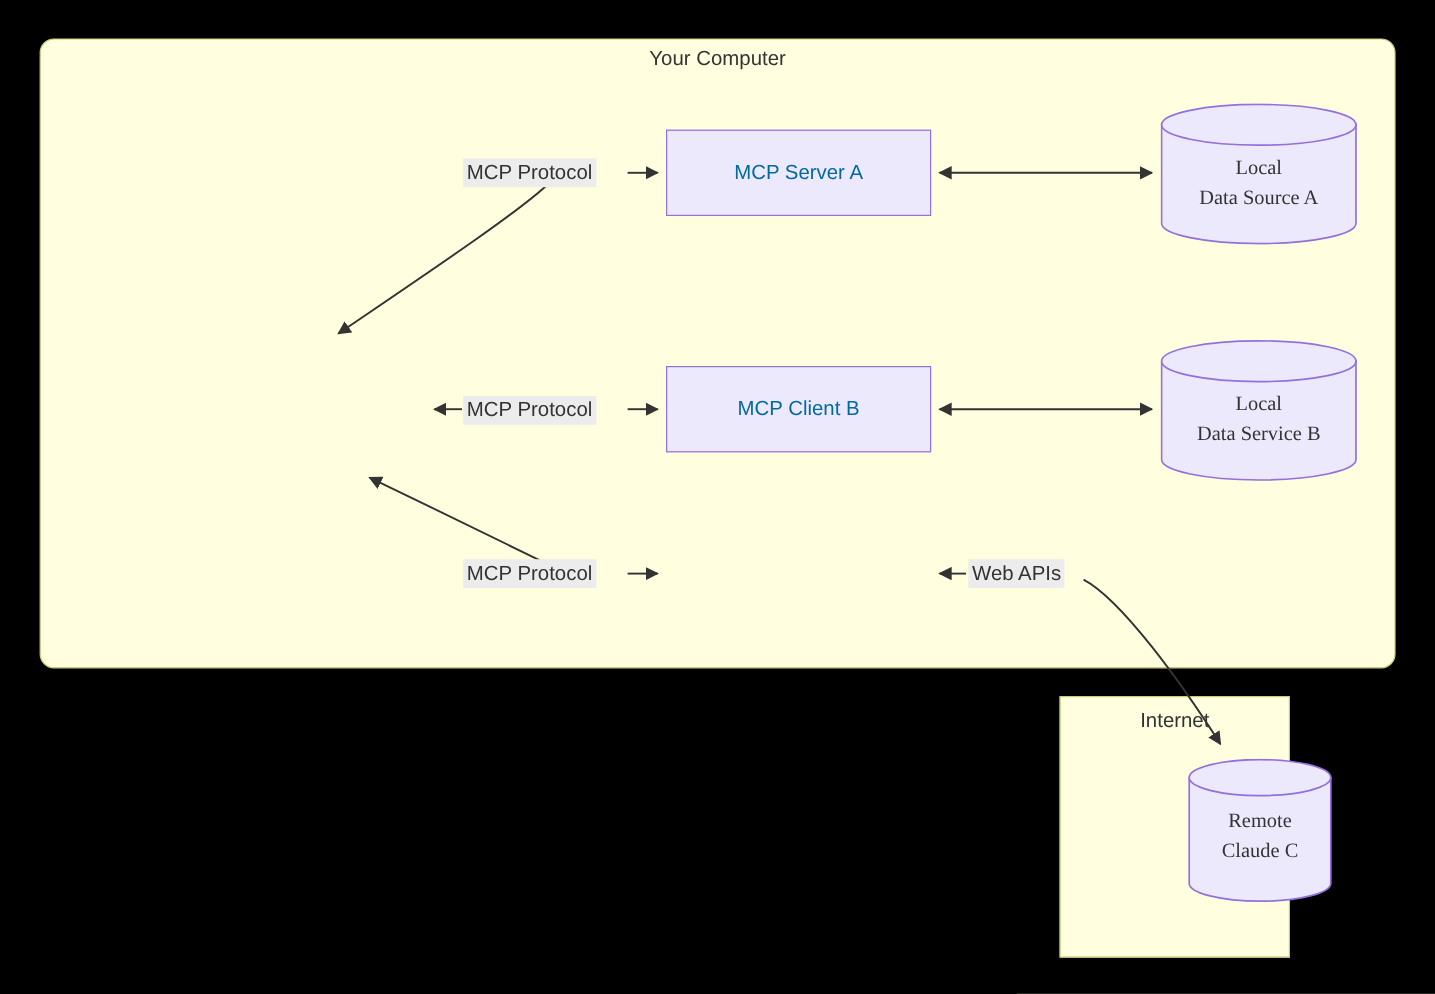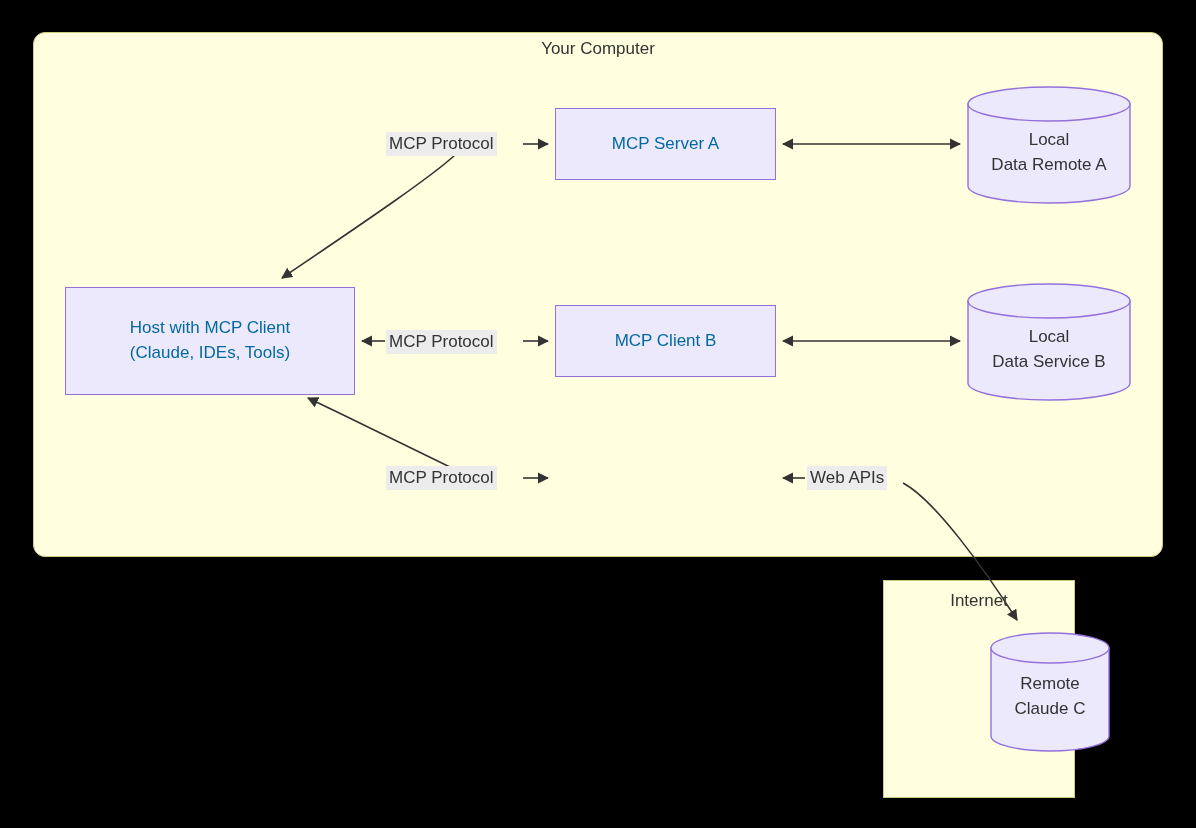--- a/index.html
+++ b/index.html
@@ -71,20 +71,21 @@
     white-space: nowrap;
   }
   #host-box   { left: 65px;  top: 287px; width: 290px; height: 108px; }
   #server-a   { left: 555px; top: 108px; width: 221px; height: 72px;  }
   #server-b   { left: 555px; top: 305px; width: 221px; height: 72px;  }
   #server-c   { left: 555px; top: 442px; width: 221px; height: 72px;  }
 
   
   .cyl {
     position: absolute;
+    font-family: Liberation Serif, serif;
   }
   .cyl .cyl-label {
     position: absolute;
     left: 0;
     width: 100%;
     text-align: center;
     color: #333333;
     font-size: 17px;
     line-height: 1.45;
     white-space: nowrap;
@@ -166,42 +167,38 @@
     <g>
       <path d="M 783 341 L 960 341" stroke="#333333" stroke-width="1.6" fill="none" marker-start="url(#arrow-start)" marker-end="url(#arrow-end)"></path>
     </g>
 
     <g>
       <path d="M 805 478 L 783 478" stroke="#333333" stroke-width="1.6" fill="none" marker-end="url(#arrow-end)"></path>
       <path d="M 903 483 C 935 500, 985 570, 1017 620" stroke="#333333" stroke-width="1.6" fill="none" marker-end="url(#arrow-end)"></path>
     </g>
   </svg>
 
-  <div class="node-box" id="host-box">
-    <span>Host with MCP Client</span>
-    <span>(Claude, IDEs, Tools)</span>
-  </div>
 
   <div class="node-box" id="server-a">
     <span>MCP Server A</span>
   </div>
 
   <div class="node-box" id="server-b">
     <span>MCP Client B</span>
   </div>
 
 
   <div class="cyl" id="db-a">
     <svg viewBox="0 0 164 118" width="164" height="118">
       <path d="M 1 18 L 1 100 A 81 17 0 0 0 163 100 L 163 18 Z" fill="#ECE9FD" stroke="#9370DB" stroke-width="1.4"></path>
       <ellipse cx="82" cy="18" rx="81" ry="17" fill="#ECE9FD" stroke="#9370DB" stroke-width="1.4"></ellipse>
     </svg>
     <div class="cyl-label">
       <div>Local</div>
-      <div>Data Remote A</div>
+      <div>Data Source A</div>
     </div>
   </div>
 
   <div class="cyl" id="db-b">
     <svg viewBox="0 0 164 118" width="164" height="118">
       <path d="M 1 18 L 1 100 A 81 17 0 0 0 163 100 L 163 18 Z" fill="#ECE9FD" stroke="#9370DB" stroke-width="1.4"></path>
       <ellipse cx="82" cy="18" rx="81" ry="17" fill="#ECE9FD" stroke="#9370DB" stroke-width="1.4"></ellipse>
     </svg>
     <div class="cyl-label">
       <div>Local</div>

